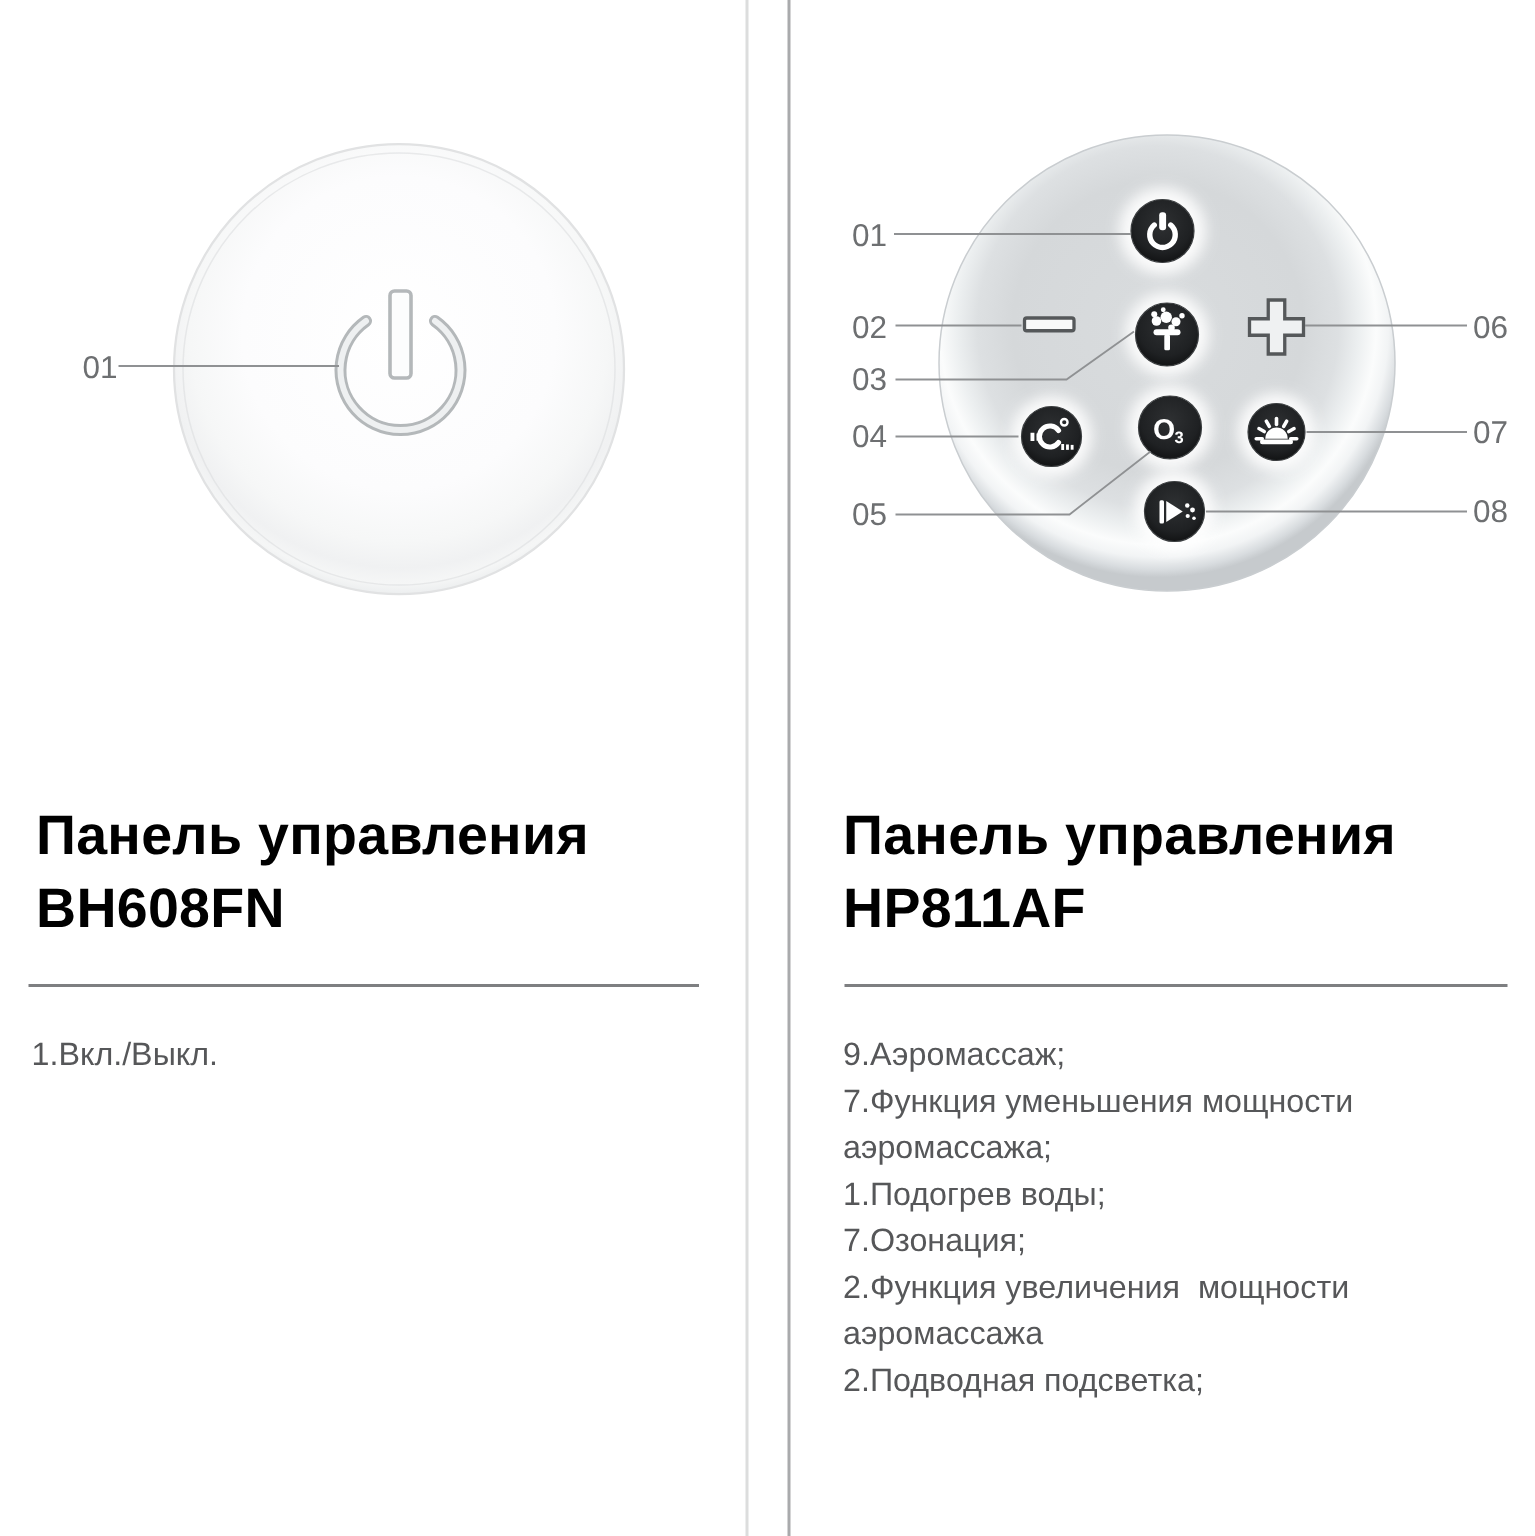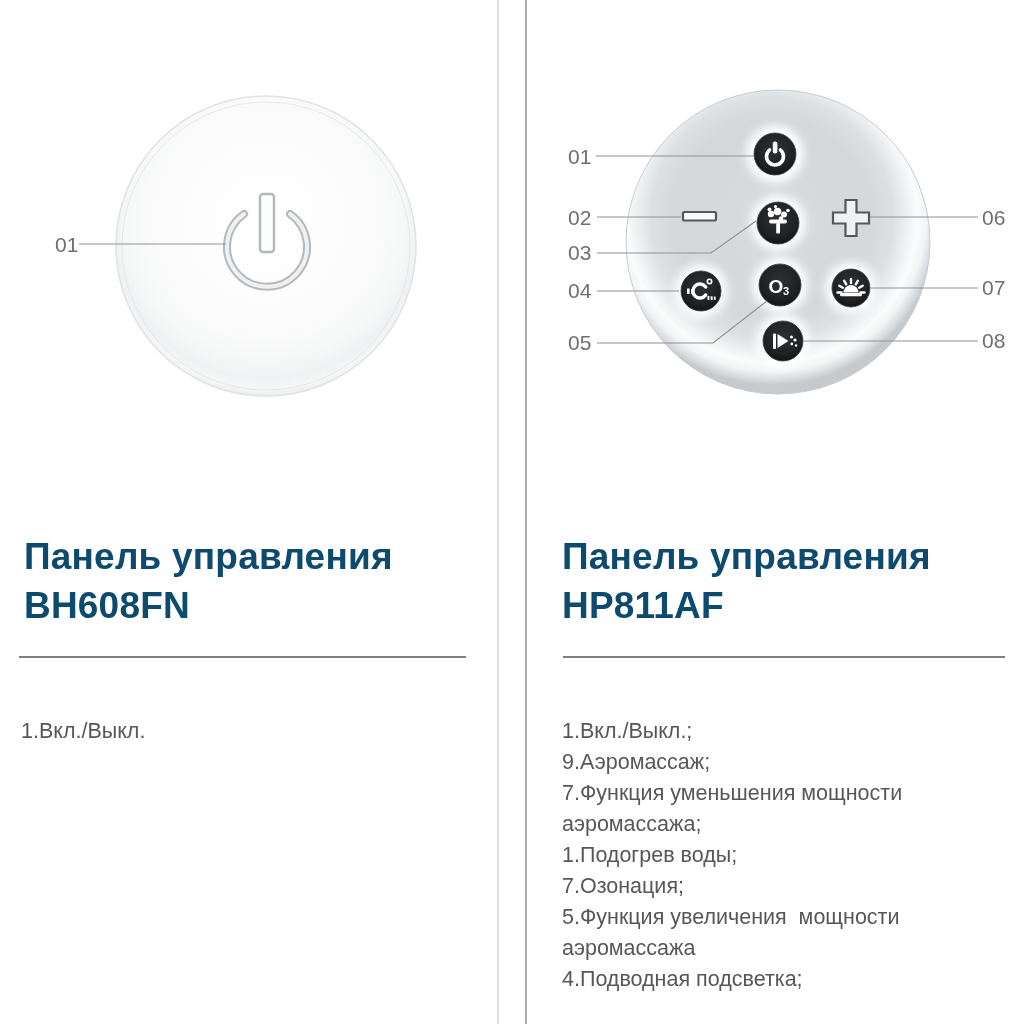--- a/index.html
+++ b/index.html
@@ -9,28 +9,28 @@
   }
   .col{position:absolute;top:0;height:1024px;}
   #col-left{left:0;width:499px;}
   #col-right{left:526px;width:497px;}
   .vline{position:absolute;top:0;height:1024px;}
   #vline-light{left:497px;width:2px;background:#dcdddd;}
   #vline-dark{left:525px;width:2px;background:#a9aaac;}
   .panel-svg{position:absolute;top:0;left:0;}
   .title{
     position:absolute;top:532px;font-size:37px;font-weight:bold;
-    line-height:49px;color:#0c4a6e;letter-spacing:0.2px;white-space:pre-wrap;
+    line-height:49px;color:#000000;letter-spacing:0.2px;white-space:pre-wrap;
   }
   #col-left .title{left:24px;}
   #col-right .title{left:36px;}
   .rule{position:absolute;top:656px;height:2px;background:#7e7f81;}
   #col-left .rule{left:19px;width:447px;}
   #col-right .rule{left:37px;width:442px;}
-  .funcs{position:absolute;top:716px;font-size:21.5px;line-height:31px;color:#565759;}
+  .funcs{position:absolute;top:688px;font-size:21.5px;line-height:31px;color:#565759;}
   #col-left .funcs{left:21px;width:440px;}
   #col-right .funcs{left:36px;width:402px;}
   .funcs div{white-space:pre-wrap;}
   text{font-family:"Liberation Sans", sans-serif;}
   .callout-num{font-size:21px;fill:#6d6f71;}
 </style>
 </head>
 <body>
 
 <div class="vline" id="vline-light"></div>
@@ -202,21 +202,20 @@
     <text x="456" y="225" class="callout-num">06</text>
     <text x="456" y="295" class="callout-num">07</text>
     <text x="456" y="348" class="callout-num">08</text>
   </svg>
 
   <div class="title"><span>Панель управления</span><br><span>HP811AF</span></div>
 
   <div class="rule"></div>
 
   <div class="funcs">
-    <div>1.Вкл./Выкл.;</div>
     <div>9.Аэромассаж;</div>
     <div>7.Функция уменьшения мощности аэромассажа;</div>
     <div>1.Подогрев воды;</div>
     <div>7.Озонация;</div>
-    <div>5.Функция увеличения  мощности аэромассажа</div>
-    <div>4.Подводная подсветка;</div>
+    <div>2.Функция увеличения  мощности аэромассажа</div>
+    <div>2.Подводная подсветка;</div>
   </div>
 </div>
 
 </body></html>

